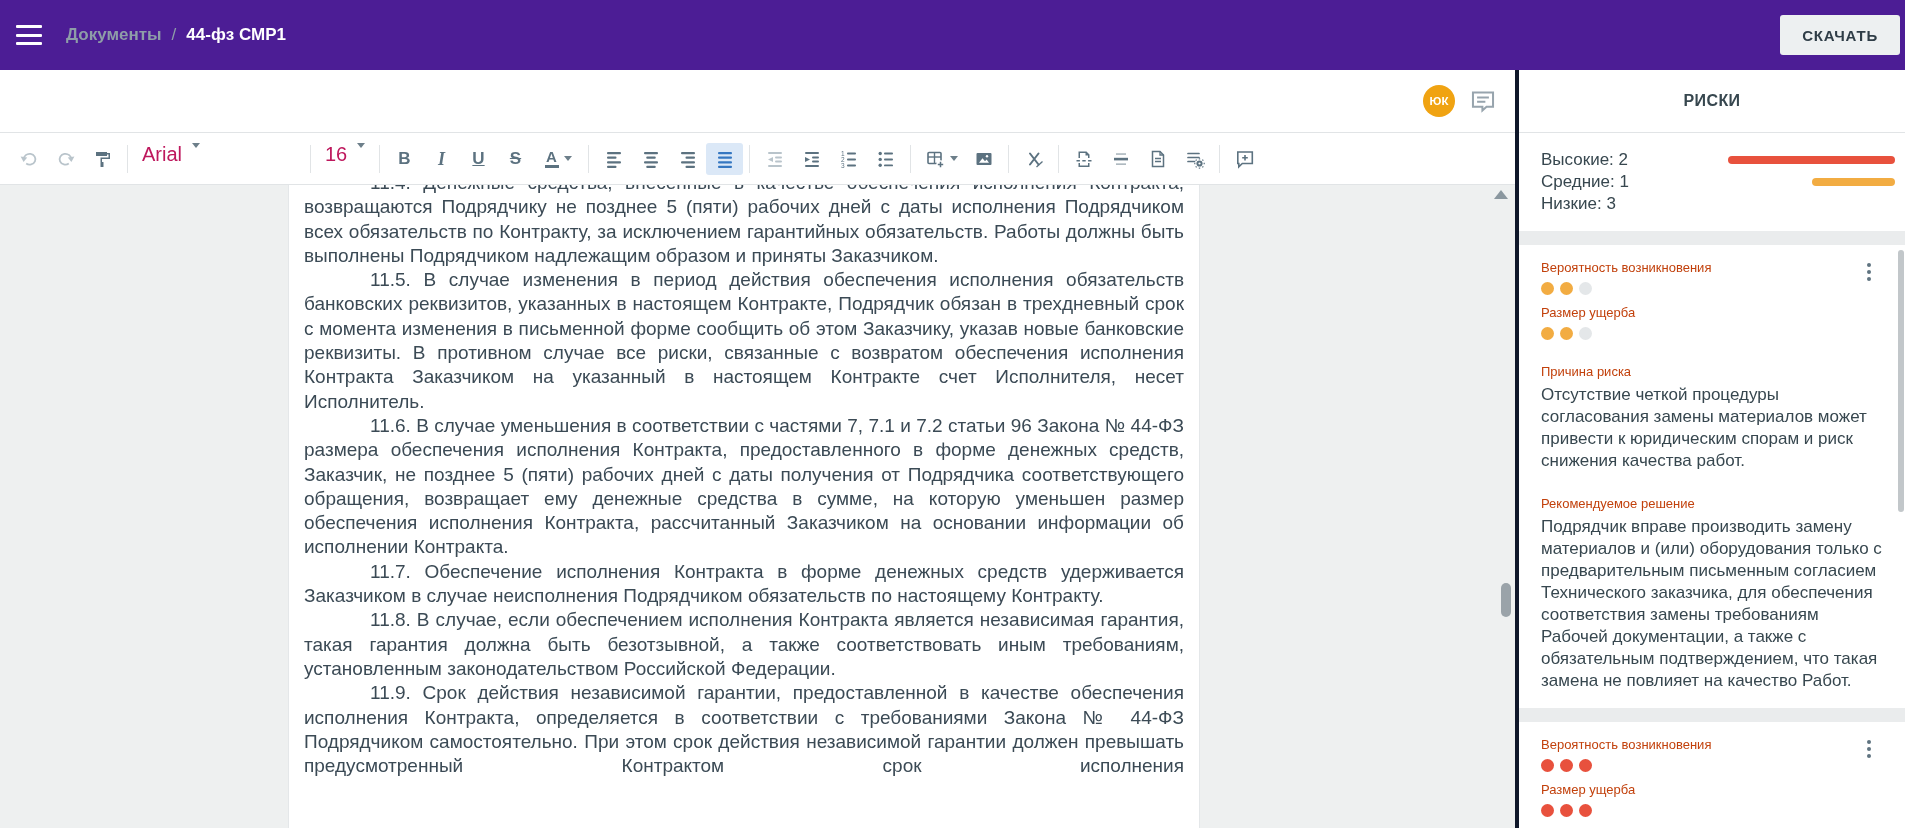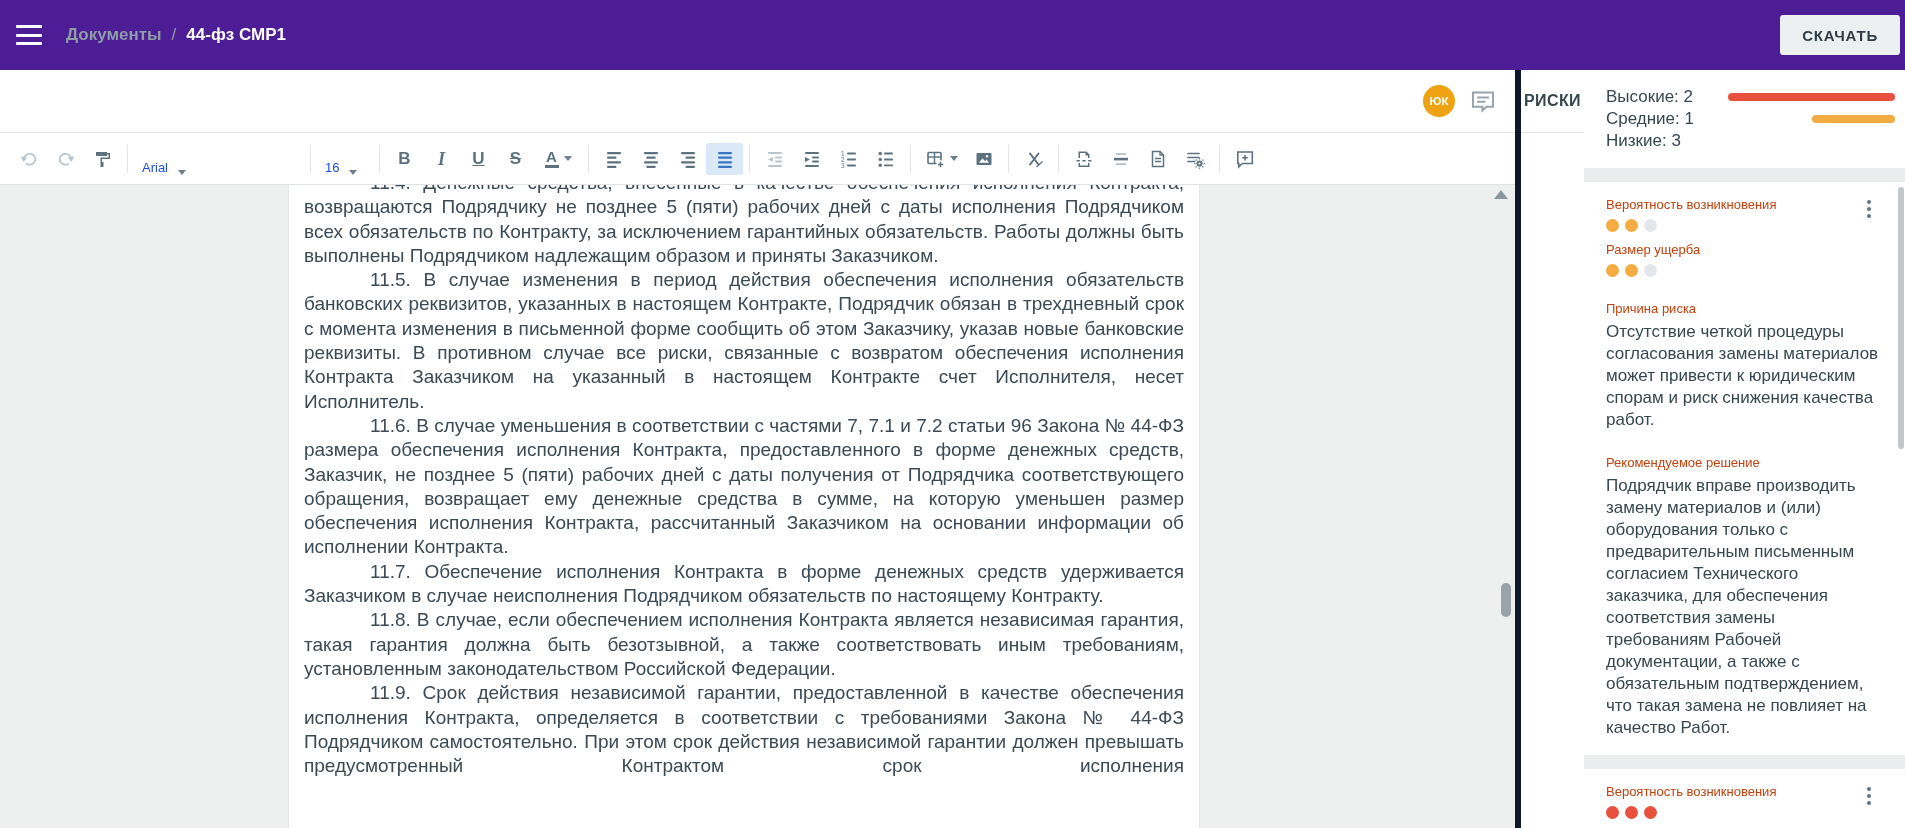--- a/index.html
+++ b/index.html
@@ -32,39 +32,39 @@
   .bubble-icon { width:26px; height:24px; display:flex; align-items:center; cursor:pointer; color:#97a4ad; }
 
   
   .toolbar { height:52px; flex:0 0 52px; border-bottom:1px solid #e1e4e6; display:flex; align-items:center; padding:0 10px; }
   .tb-btn { width:37px; height:32px; display:flex; align-items:center; justify-content:center; border-radius:3px; color:#5c7280; cursor:pointer; flex:0 0 auto; }
   .tb-btn svg { width:20px; height:20px; display:block; }
   .tb-btn .glyph { font-size:17px; line-height:1; }
   .tb-btn.disabled { color:#b9c4cb; }
   .tb-btn.active { color:#3577c1; background:#dbe8f7; }
   .tb-divider { width:1px; height:28px; background:#e1e4e6; margin:0 6px; flex:0 0 1px; }
-  .tb-select { display:flex; align-items:flex-end; height:32px; padding:0 8px; color:#1d4ed8; font-size:13px; cursor:pointer; flex:0 0 auto; }
+  .tb-select { display:flex; align-items:flex-start; height:32px; padding:0 8px; color:#be185d; font-size:20px; cursor:pointer; flex:0 0 auto; }
   .tb-select .val { white-space:nowrap; }
   .caret { width:0; height:0; border-left:4px solid transparent; border-right:4px solid transparent; border-top:5px solid #6d7f8a; margin-left:10px; flex:0 0 auto; }
   .tb-btn .caret { margin-left:5px; }
   .acol { display:flex; flex-direction:column; align-items:center; }
   .acol .glyph { font-weight:700; font-size:15px; }
   .color-bar { width:14px; height:3px; background:currentColor; margin-top:1px; }
 
   
   .editor-area { flex:1; position:relative; background:#eef0f0; overflow:hidden; min-height:0; }
   .page { position:absolute; left:288px; top:0; bottom:0; width:912px; background:#ffffff; border-left:1px solid #e4e7e9; border-right:1px solid #e4e7e9; padding:0 15px; overflow:hidden; }
   .doc { margin-top:-14px; color:#3b4a55; font-size:19px; line-height:24.3px; }
   .doc p { margin:0; text-indent:66px; text-align:justify; }
   .doc p.cut { text-align-last:justify; }
   .scroll-up { position:absolute; top:5px; right:7px; width:0; height:0; border-left:7px solid transparent; border-right:7px solid transparent; border-bottom:9px solid #8a979f; cursor:pointer; }
   .scroll-thumb { position:absolute; right:4px; top:398px; width:10px; height:34px; background:#9aa3a9; border-radius:5px; cursor:pointer; }
 
   
-  .risks-panel { width:390px; flex:0 0 390px; border-left:6px solid #0f172a; display:flex; flex-direction:row; min-height:0; }
+  .risks-panel { width:390px; flex:0 0 390px; border-left:4px solid #0f172a; display:flex; flex-direction:column; min-height:0; }
   .risks-header { height:63px; flex:0 0 63px; border-bottom:1px solid #e1e4e6; display:flex; align-items:center; justify-content:center; font-size:16px; font-weight:600; letter-spacing:.4px; color:#37474f; }
   .risks-body { flex:1; background:#eaeced; overflow:hidden; position:relative; min-height:0; }
   .risk-summary { background:#fff; padding:16px 10px 16px 22px; }
   .sum-row { height:22px; display:flex; align-items:center; font-size:17px; color:#37474f;gap:21px; }
   .sum-bar { margin-left:auto; height:8px; border-radius:4px; }
   .risk-card { background:#fff; margin-top:14px; padding:14px 22px 16px 22px; position:relative; }
   .field-label { font-size:13px; color:#c2410c; line-height:18px; }
   .dots { display:flex; gap:6px; margin:5px 0 9px; }
   .dot { width:13px; height:13px; border-radius:50%; }
   .section { margin-top:23px; }

